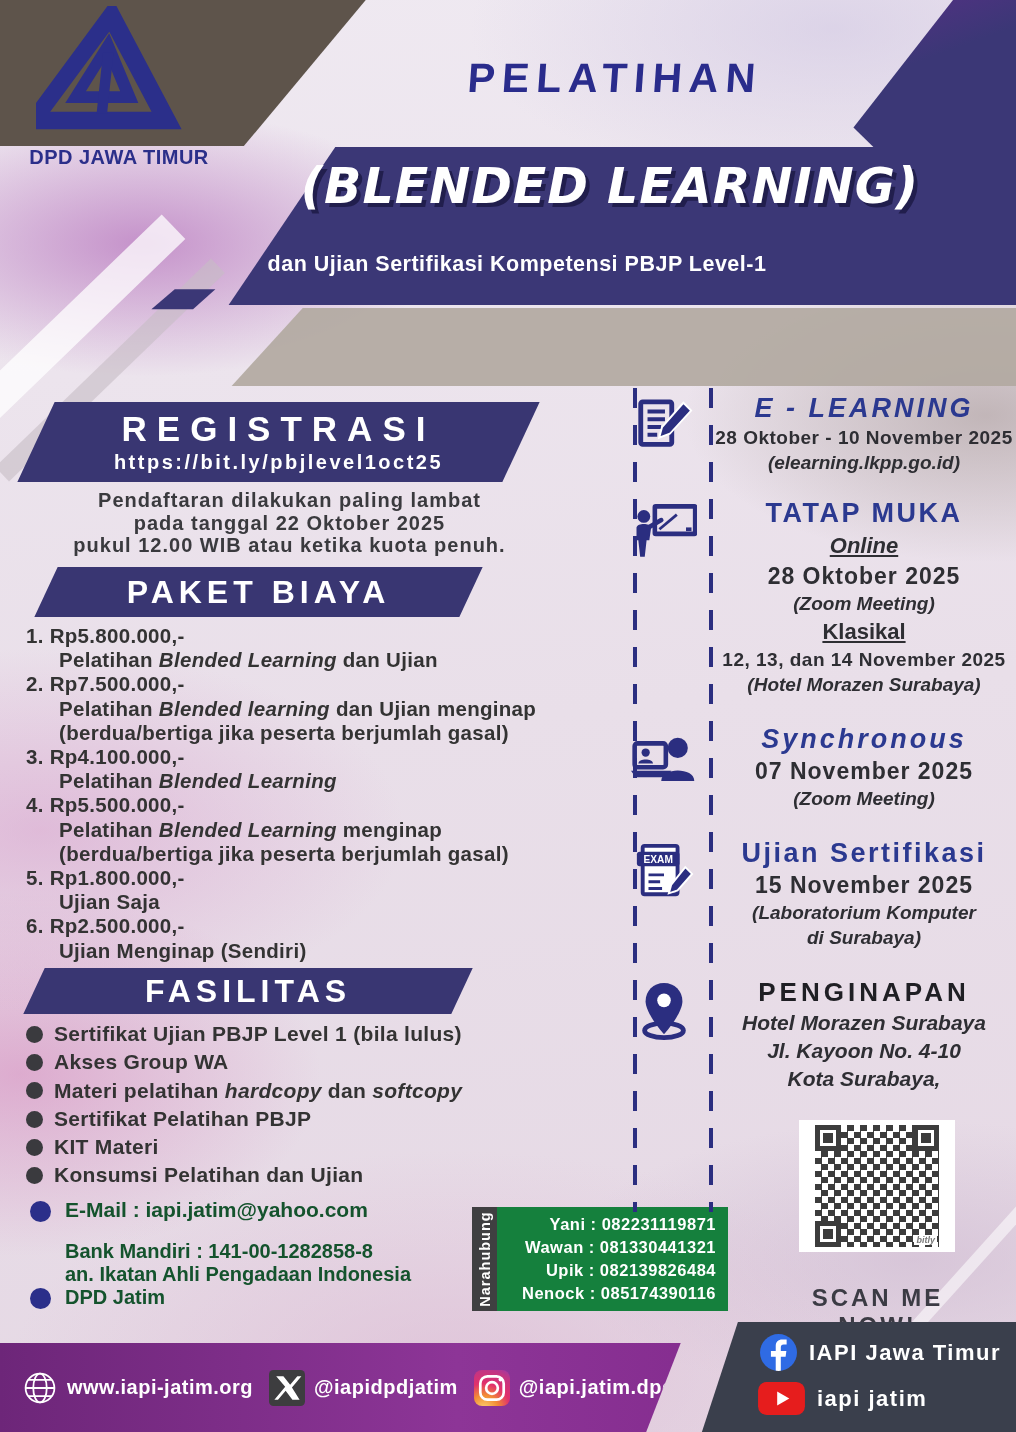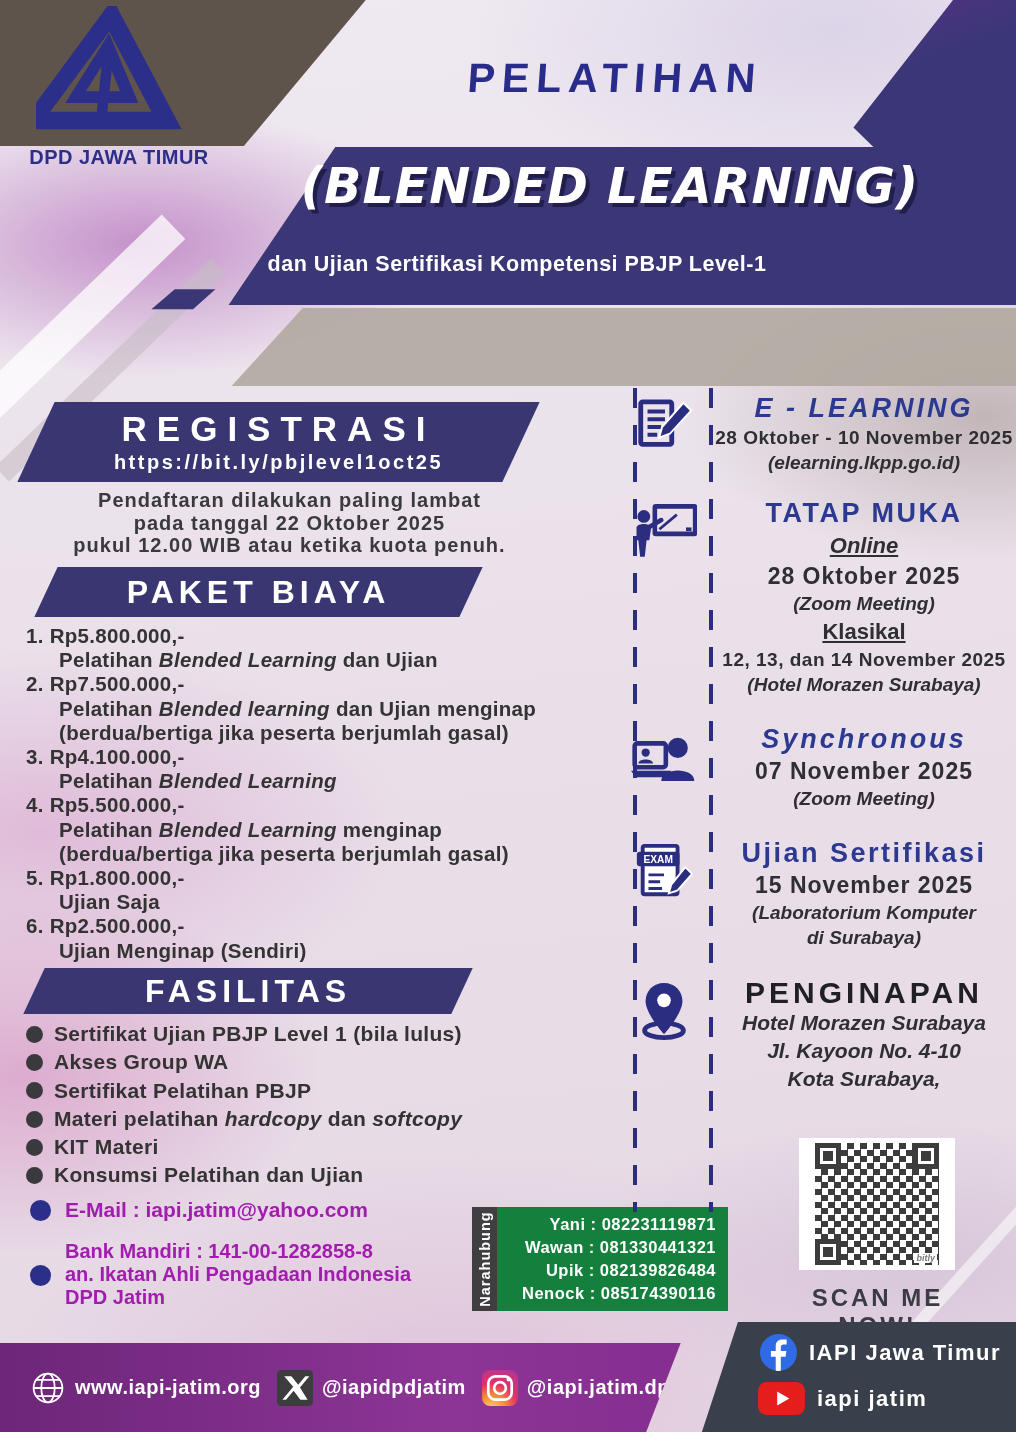--- a/index.html
+++ b/index.html
@@ -61,22 +61,22 @@
   .deadline{position:absolute;left:12px;top:489px;width:555px;text-align:center;
     font-size:20px;font-weight:800;color:#3a3a3e;line-height:22.5px;letter-spacing:1px;}
   .paket-list{position:absolute;left:26px;top:624px;width:600px;margin:0;padding:0;list-style:none;
     font-size:20.5px;font-weight:800;color:#333;line-height:24.2px;letter-spacing:.3px;}
   .paket-list .p-line{padding-left:33px;}
   .fas-list{position:absolute;left:26px;top:1020px;width:600px;margin:0;padding:0;list-style:none;
     font-size:21px;font-weight:800;color:#333;line-height:28.3px;letter-spacing:.3px;}
   .fas-list li{display:flex;align-items:center;}
   .bullet{width:17px;height:17px;border-radius:50%;background:#3a3a3e;margin-right:11px;flex:0 0 auto;}
   i{font-style:italic;}
-  .email-row,.bank-row{position:absolute;left:30px;display:flex;align-items:center;
-    color:#a21caf;font-weight:800;}
+  .email-row,.bank-row{position:absolute;left:30px;display:flex;align-items:flex-end;
+    color:#14532d;font-weight:800;}
   .email-row{top:1198px;font-size:21px;}
   .bank-row{top:1240px;font-size:20px;line-height:23px;}
   .ndot{width:21px;height:21px;border-radius:50%;background:#2b2f8a;margin-right:14px;flex:0 0 auto;margin-top:1px;}
   
   .nh-strip{position:absolute;left:472px;top:1207px;width:25px;height:104px;background:#3f3f41;
     display:flex;align-items:center;justify-content:center;}
   .nh-strip span{transform:rotate(-90deg);white-space:nowrap;color:#fff;font-size:14.5px;
     font-weight:700;letter-spacing:1px;}
   .nh-box{position:absolute;left:497px;top:1207px;width:231px;height:104px;background:#15803d;
     display:flex;flex-direction:column;justify-content:center;padding-right:12px;box-sizing:border-box;}
@@ -87,45 +87,45 @@
   .d1{left:633px;} .d2{left:709px;}
   .sched{position:absolute;left:616px;top:392px;width:400px;display:flex;flex-direction:column;}
   .sblock{display:flex;}
   .sblock+.sblock{margin-top:26px;}
   .sblock:nth-child(2){margin-top:22px;}
   .sicon{width:96px;flex:0 0 auto;display:flex;justify-content:center;padding-top:4px;}
   .sicon svg{width:66px;height:62px;}
   .stext{flex:1;text-align:center;color:#2e2e33;}
   .t-blue{color:#2b3990;font-size:27px;font-weight:800;letter-spacing:2.5px;line-height:33px;}
   .t-blue-italic{color:#2b3990;font-size:27px;font-weight:800;font-style:italic;letter-spacing:3px;line-height:33px;}
-  .t-black{color:#1f1f24;font-size:30px;font-weight:800;letter-spacing:4px;line-height:33px;}
+  .t-black{color:#1f1f24;font-size:26px;font-weight:800;letter-spacing:4px;line-height:33px;}
   .l-date{font-size:19px;font-weight:800;line-height:25px;letter-spacing:.5px;}
   .l-date-lg{font-size:23px;font-weight:800;line-height:30px;letter-spacing:1px;}
   .l-note{font-size:19px;font-weight:700;font-style:italic;line-height:25px;}
   .l-sub{font-size:22px;font-weight:800;line-height:31px;text-decoration:underline;}
   .l-sub-italic{font-size:22px;font-weight:800;font-style:italic;line-height:31px;text-decoration:underline;}
   .l-ib{font-size:21px;font-weight:800;font-style:italic;line-height:28px;}
   
   .qr-card{position:absolute;left:799px;top:1120px;width:156px;height:132px;background:#fff;
-    display:flex;align-items:center;justify-content:center;margin-top:18px;}
+    display:flex;align-items:center;justify-content:center;}
   .qr{position:relative;width:124px;height:122px;
     background-image:repeating-conic-gradient(#3c3c3c 0% 25%,transparent 0% 50%);
     background-size:13px 13px;}
   .finder{position:absolute;width:26px;height:26px;border:5px solid #3c3c3c;background:#fff;box-sizing:border-box;}
   .finder::after{content:"";position:absolute;inset:3px;background:#3c3c3c;}
   .f-tl{left:0;top:0;} .f-tr{right:0;top:0;} .f-bl{left:0;bottom:0;}
   .bitly{position:absolute;right:2px;bottom:2px;background:#fff;color:#7a7a7a;
     font-size:9px;font-style:italic;font-weight:700;padding:0 2px;}
   .scan{position:absolute;left:770px;top:1284px;width:215px;text-align:center;
     font-size:24px;font-weight:800;color:#3b3b44;letter-spacing:3px;}
   
   .footer-bar{position:absolute;left:0;top:1343px;width:1016px;height:89px;
     background:linear-gradient(90deg,#6d2679,#8d3597 45%,#7b2386);
     clip-path:polygon(0 0,67% 0,63.6% 100%,0 100%);
-    display:flex;align-items:center;padding-left:30px;box-sizing:border-box;}
+    display:flex;align-items:center;padding-left:22px;box-sizing:border-box;}
   .footer-bar .f-item{display:flex;align-items:center;color:#fff;font-size:20px;
     font-weight:800;letter-spacing:.5px;}
   .footer-bar svg{width:36px;height:36px;margin-right:9px;flex:0 0 auto;}
   .footer-bar .f-item+.f-item{margin-left:16px;}
   .social-box{position:absolute;left:700px;top:1322px;width:316px;height:110px;background:#3a3f4c;
     clip-path:polygon(12% 0,100% 0,100% 100%,.6% 100%);}
   .soc-row{position:absolute;display:flex;align-items:center;color:#fff;font-size:22px;
     font-weight:700;letter-spacing:1.5px;}
   .soc-fb{left:60px;top:12px;}
   .soc-yt{left:58px;top:60px;}
@@ -216,25 +216,25 @@
       <li>
         <span class="bullet"></span>
         <span>Sertifikat Ujian PBJP Level 1 (bila lulus)</span>
       </li>
       <li>
         <span class="bullet"></span>
         <span>Akses Group WA</span>
       </li>
       <li>
         <span class="bullet"></span>
+        <span>Materi pelatihan <i>hardcopy</i> dan <i>softcopy</i></span>
+      </li>
+      <li>
+        <span class="bullet"></span>
         <span>Sertifikat Pelatihan PBJP</span>
-      </li>
-      <li>
-        <span class="bullet"></span>
-        <span>Materi pelatihan <i>hardcopy</i> dan <i>softcopy</i></span>
       </li>
       <li>
         <span class="bullet"></span>
         <span>KIT Materi</span>
       </li>
       <li>
         <span class="bullet"></span>
         <span>Konsumsi Pelatihan dan Ujian</span>
       </li>
     </ul>

